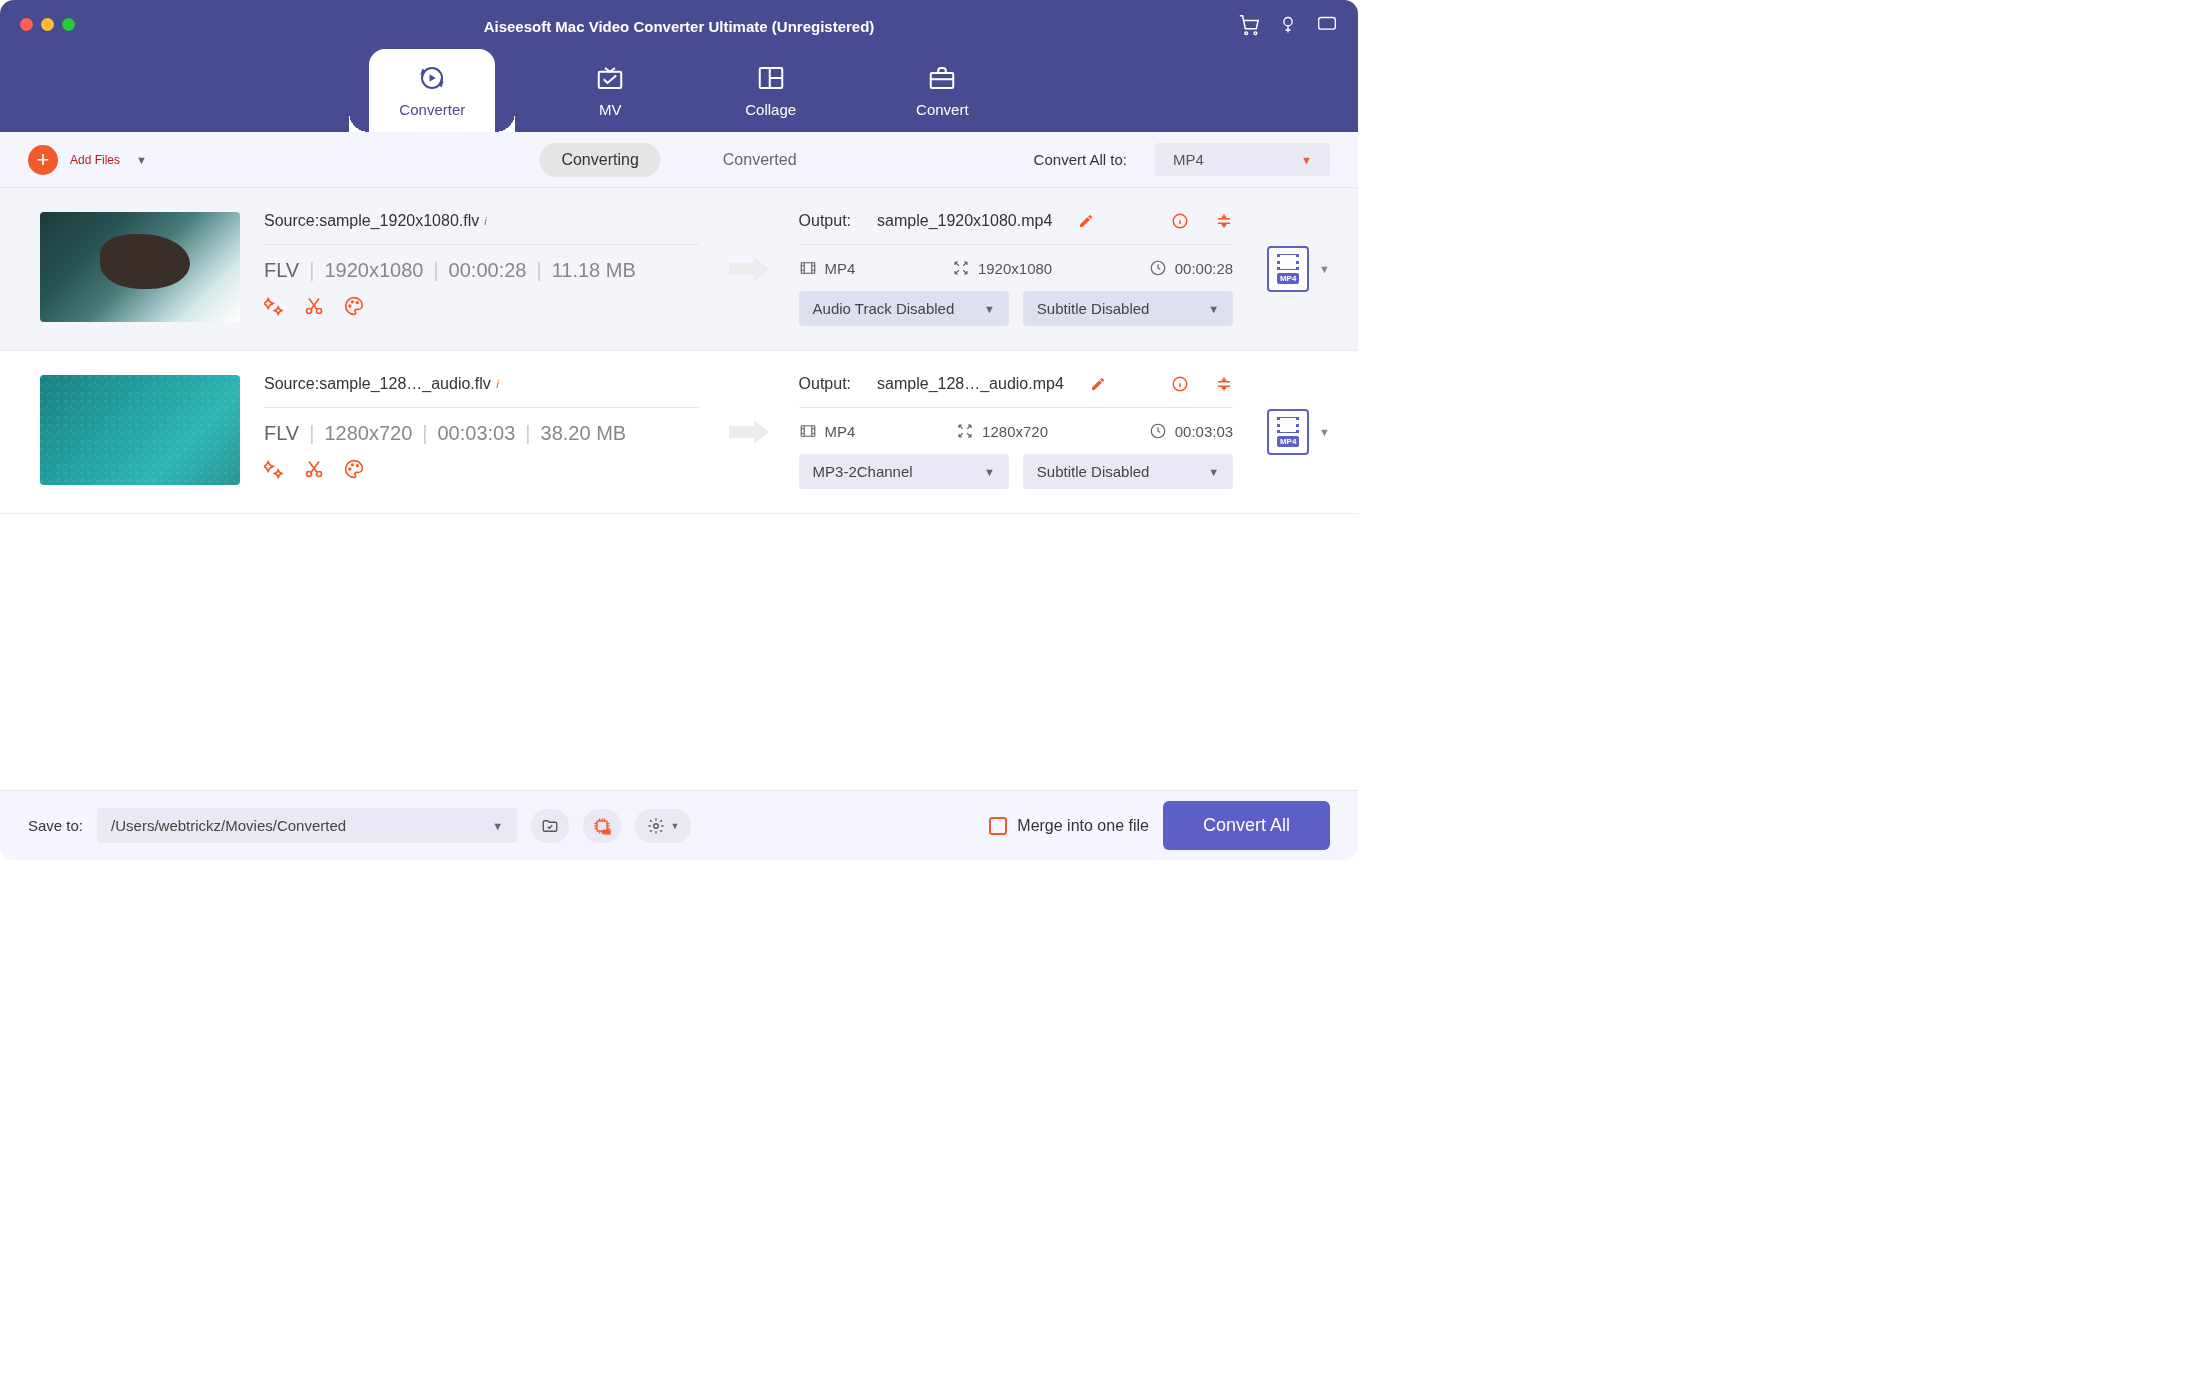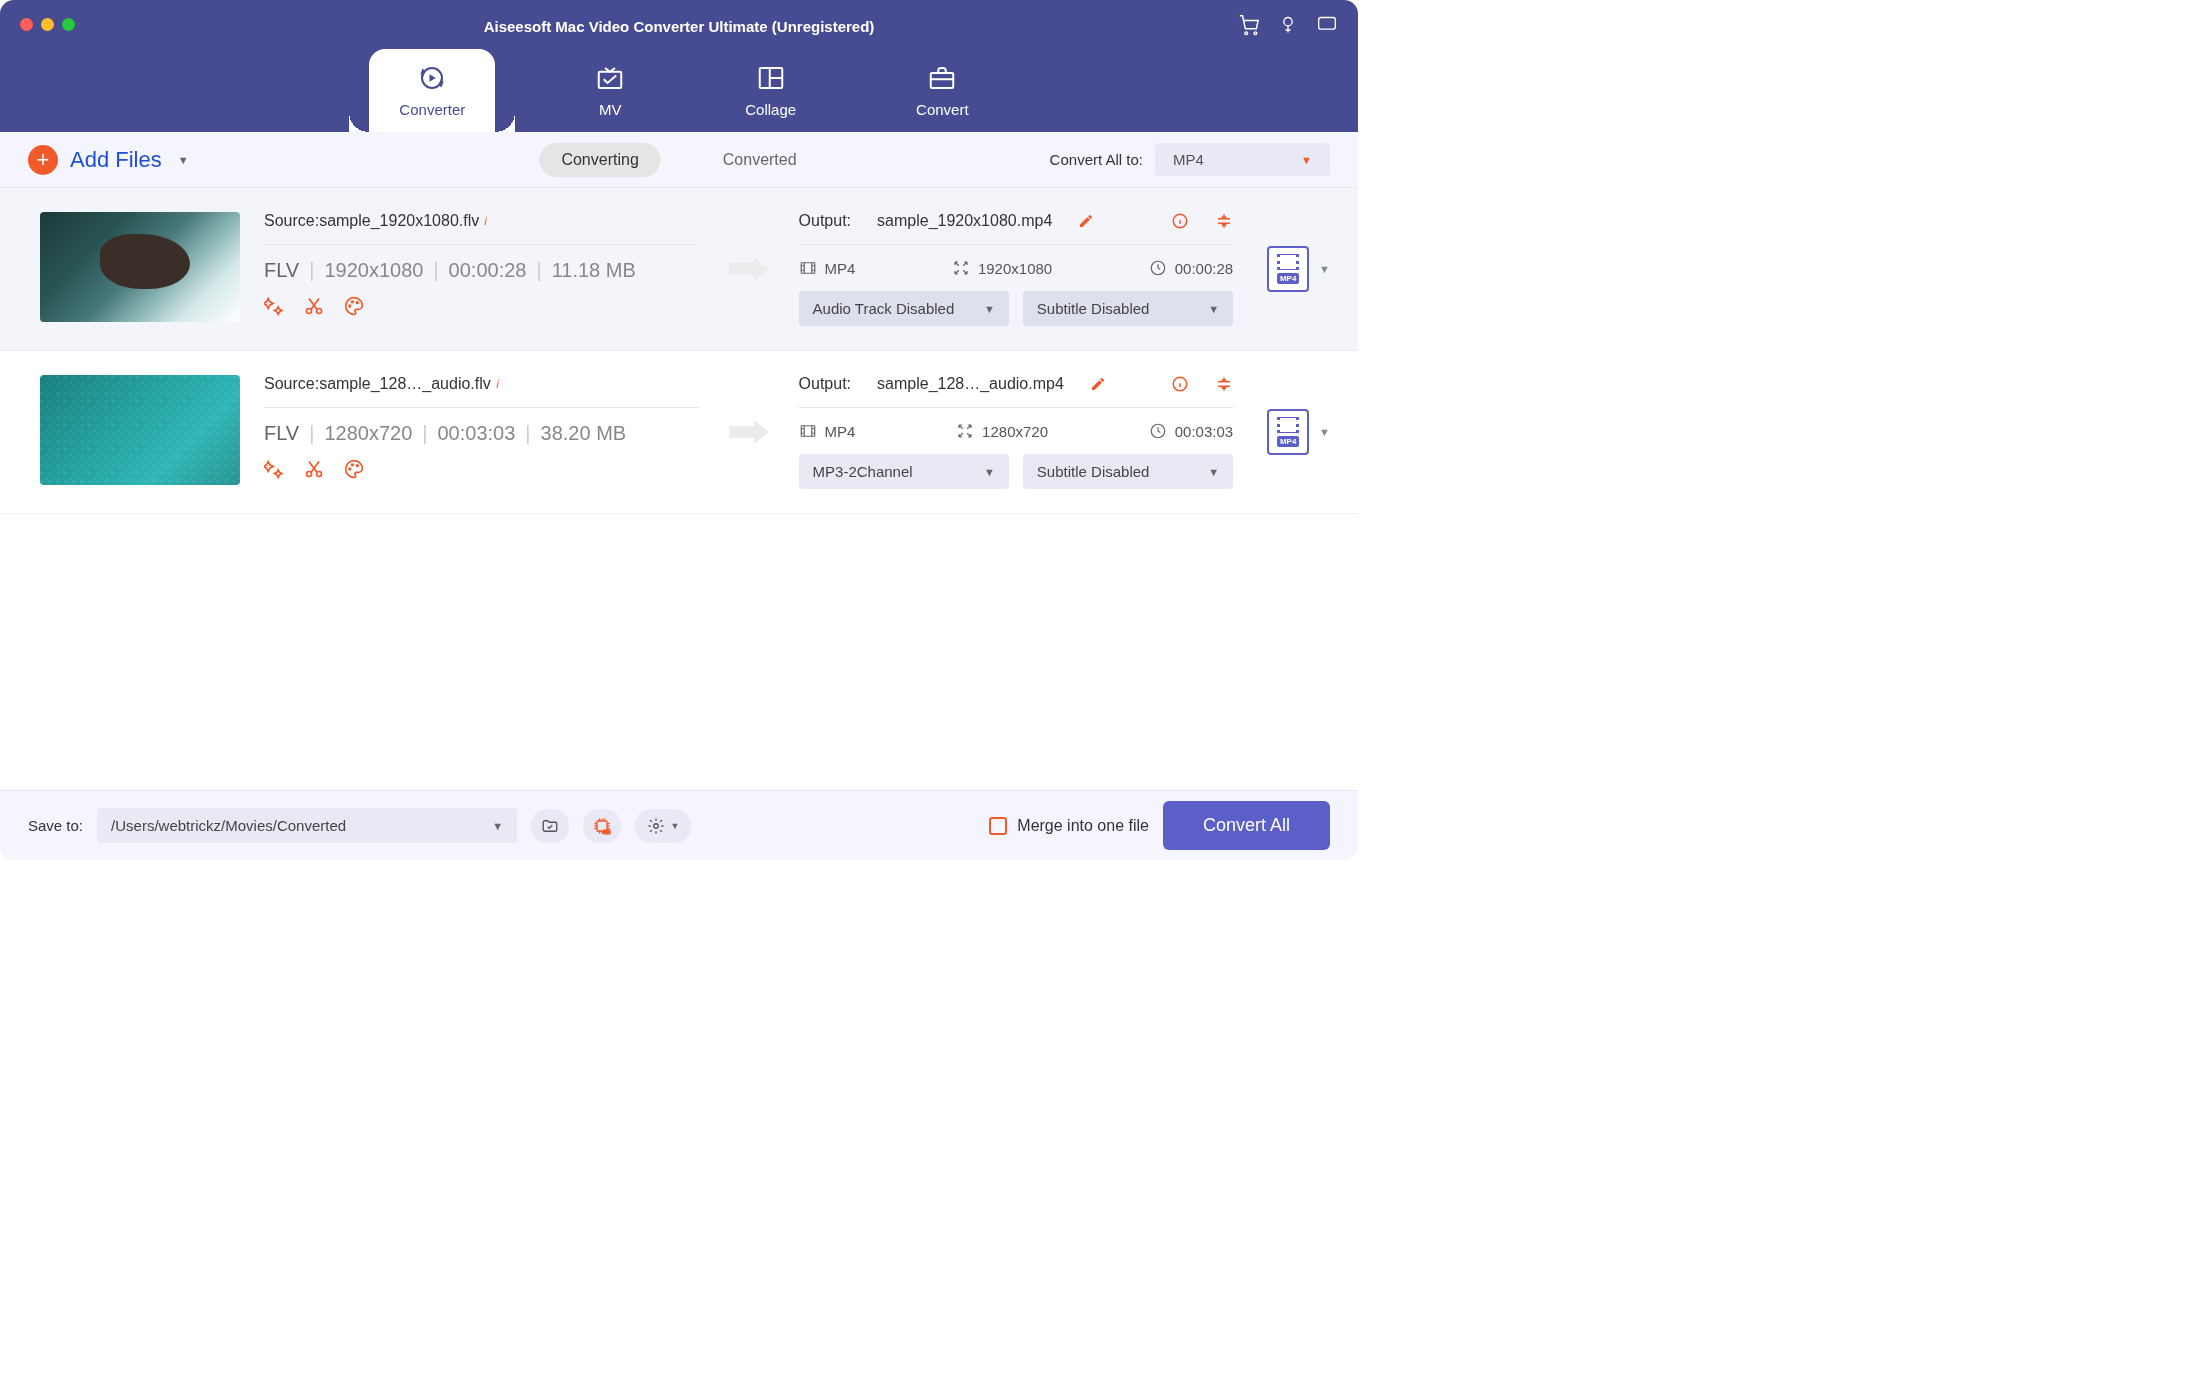--- a/index.html
+++ b/index.html
@@ -18,28 +18,28 @@
 .main-tabs { position: absolute; bottom: 0; left: 0; right: 0; display: flex; justify-content: center; gap: 80px; align-items: flex-end; height: 90px; }
 .main-tab { display: flex; flex-direction: column; align-items: center; gap: 8px; color: #fff; font-size: 15px; padding: 10px 20px 14px; cursor: pointer; }
 .main-tab.active { background: #fff; color: #474b92; border-radius: 16px 16px 0 0; padding: 14px 30px 14px; position: relative; }
 .main-tab.active::before, .main-tab.active::after { content: ''; position: absolute; bottom: 0; width: 20px; height: 20px; background: radial-gradient(circle at 0 0, transparent 20px, #fff 20px); }
 .main-tab.active::before { left: -20px; transform: scaleX(-1); }
 .main-tab.active::after { right: -20px; }
 
 .toolbar { height: 56px; background: #f4f5fe; display: flex; align-items: center; padding: 0 28px; border-bottom: 1px solid #e5e6f5; }
 .add-files { display: flex; align-items: center; gap: 12px; cursor: pointer; }
 .add-btn { width: 30px; height: 30px; border-radius: 50%; background: #f15a29; display: flex; align-items: center; justify-content: center; color: #fff; font-size: 22px; font-weight: 300; }
-.add-label { font-size: 22px; color: #1d4ed8; }
+.add-label { font-size: 12px; color: #b91c1c; }
 .chev-down { color: #666; font-size: 11px; margin-left: 4px; }
 
 .sub-tabs { display: flex; gap: 40px; position: absolute; left: 50%; transform: translateX(-50%); }
 .sub-tab { font-size: 16px; color: #666; padding: 8px 22px; border-radius: 18px; cursor: pointer; }
 .sub-tab.active { background: #e5e5e5; color: #333; }
 
-.convert-all-to { margin-left: auto; display: flex; align-items: center; gap: 12px; }
+.convert-all-to { margin-left: auto; display: flex; align-items: center; gap: 28px; }
 .convert-all-to-label { font-size: 15px; color: #333; }
 .format-select { background: #e8e9f4; padding: 8px 18px; border-radius: 4px; display: flex; align-items: center; gap: 80px; cursor: pointer; width: 175px; justify-content: space-between; }
 .format-select-label { font-size: 15px; color: #555; }
 .red-chev { color: #f15a29; font-size: 11px; }
 
 .file-list { flex: 1; overflow-y: auto; background: #fff; }
 .file-item { display: flex; align-items: stretch; padding: 24px 28px 24px 40px; border-bottom: 1px solid #eee; gap: 24px; }
 .file-item.hovered { background: #f4f5fb; }
 .thumb { width: 200px; height: 110px; border-radius: 4px; flex-shrink: 0; }
 .thumb-1 { background: linear-gradient(135deg, #1a3a3a 0%, #2a5555 30%, #4a7a7a 50%, #8ab5b5 65%, #d5e8e8 80%, #ffffff 100%); position: relative; overflow: hidden; }

